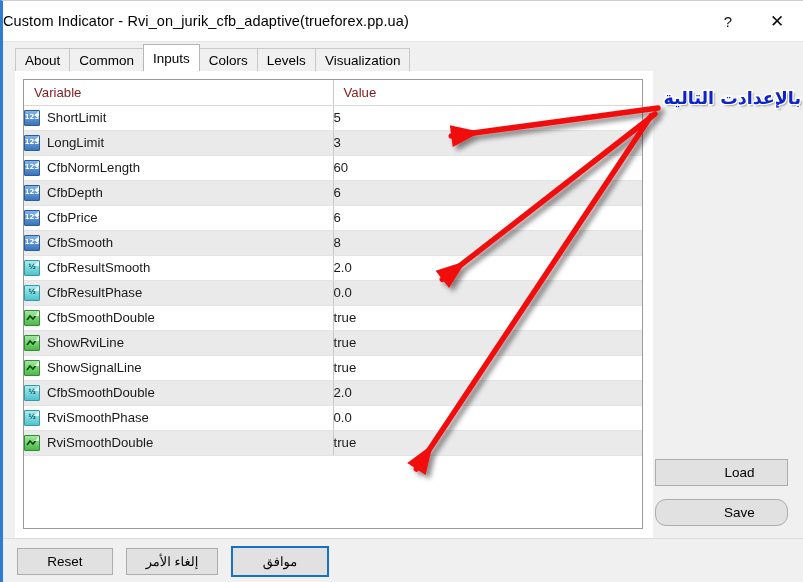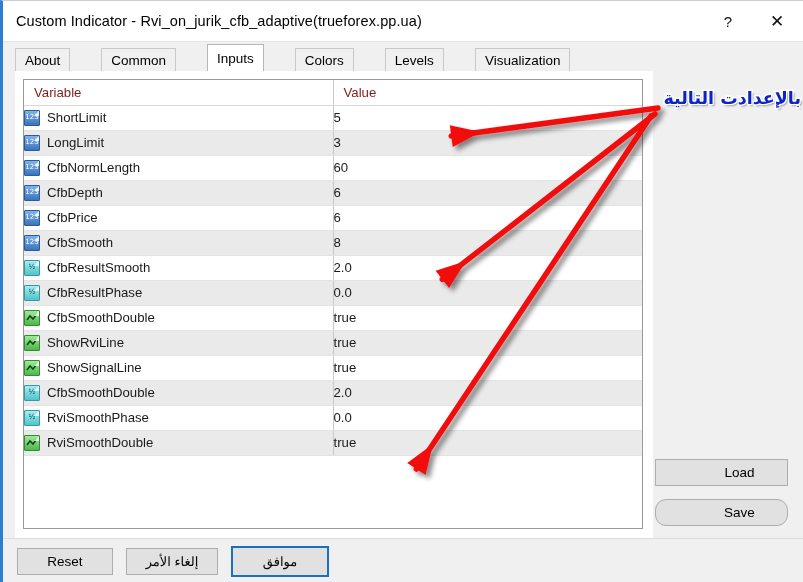--- a/index.html
+++ b/index.html
@@ -21,21 +21,21 @@
 
   
   .titlebar {
     position: absolute; left: 0; top: 0;
     width: 800px; height: 40px;
     background: #ffffff;
     display: flex; align-items: center;
   }
   .title-text {
     font-size: 14.5px; color: #000;
-    padding-left: 13px; white-space: nowrap;
+    white-space: nowrap;
     letter-spacing: .1px;
   }
   .title-btns {
     position: absolute; right: 0; top: 0;
     height: 40px; display: flex; align-items: center;
   }
   .tbtn {
     width: 46px; height: 40px;
     display: flex; align-items: center; justify-content: center;
     font-size: 15px; color: #111; cursor: default;
@@ -43,21 +43,21 @@
   }
   .tbtn.close { width: 52px; font-size: 17px; }
   .title-underline {
     position: absolute; left: 0; top: 40px;
     width: 800px; height: 1px; background: #e6e6e6;
   }
 
   
   .tabstrip {
     position: absolute; left: 12px; top: 44px;
-    height: 26px; display: flex; align-items: flex-end; gap: 32px;
+    height: 26px; display: flex; align-items: flex-end;
   }
   .tab {
     height: 23px;
     padding: 0 9px;
     background: #f0f0f0;
     border: 1px solid #c8c8c8;
     border-bottom: none;
     margin-right: -1px;
     font-size: 13.5px; color: #000;
     display: flex; align-items: center;
@@ -109,21 +109,21 @@
   .cell-var { padding-left: 6px; }
   .var-inner { display: flex; align-items: center; gap: 7px; }
   .cell-val { padding-left: 10px; border-left: 1px solid #c9c9c9 !important; }
 
   
   .ticon {
     width: 16px; height: 16px; flex: 0 0 16px;
     position: relative;
     border-radius: 1px;
     display: flex; align-items: center; justify-content: center;
-    font-size: 7px; font-weight: normal; color: #ffffff;
+    font-size: 7px; font-weight: bold; color: #ffffff;
     font-family: "DejaVu Sans", sans-serif;
     line-height: 1;
     overflow: hidden;
   }
   .ticon::after {
     content: ""; position: absolute; right: 0; top: 0;
     border-width: 0 0 5px 5px; border-style: solid;
     border-color: transparent transparent rgba(255,255,255,.85) transparent;
   }
   .ticon.int {

